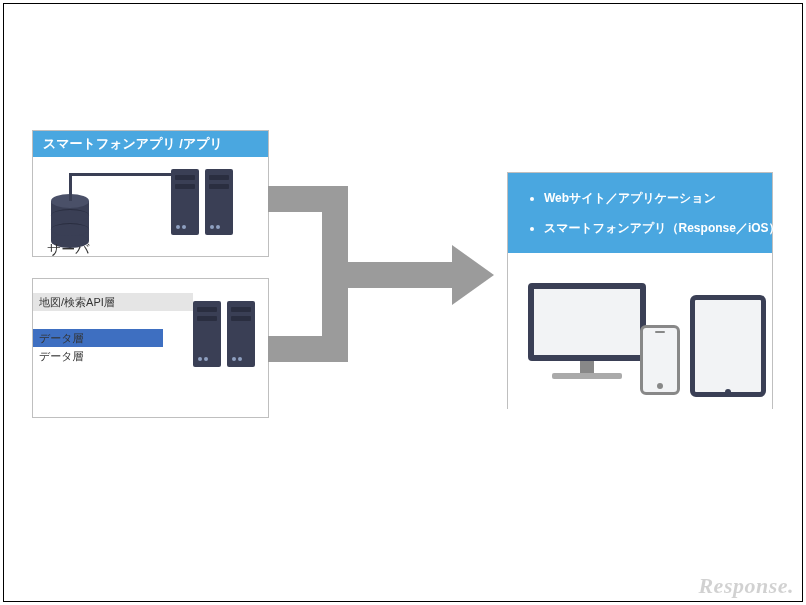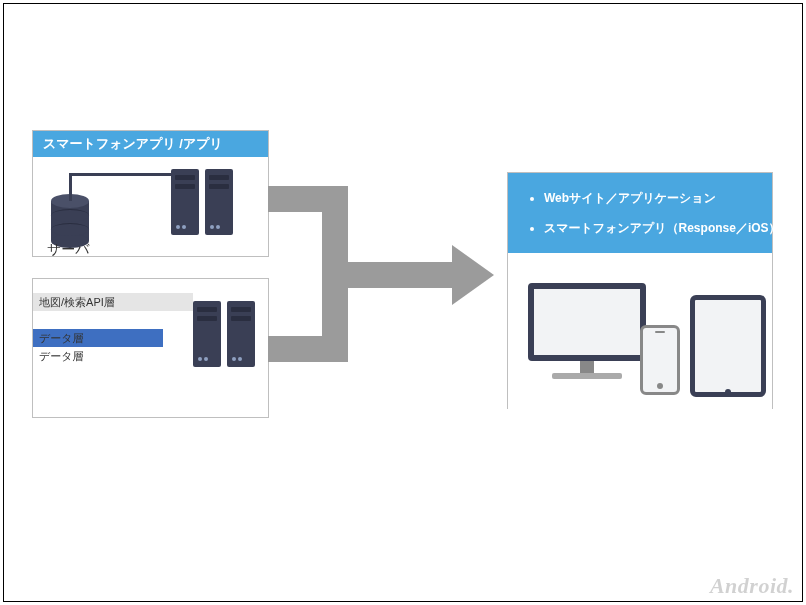--- a/index.html
+++ b/index.html
@@ -224,13 +224,13 @@
     <div class="monitor">
       <div class="screen"></div>
         <div class="neck"></div>
         <div class="base"></div>
     </div>
     <div class="phone"></div>
     <div class="tablet"></div>
   </div>
 </div>
 
-<div class="wm">Android.</div>
+<div class="wm">Response.</div>
 
 </body></html>

